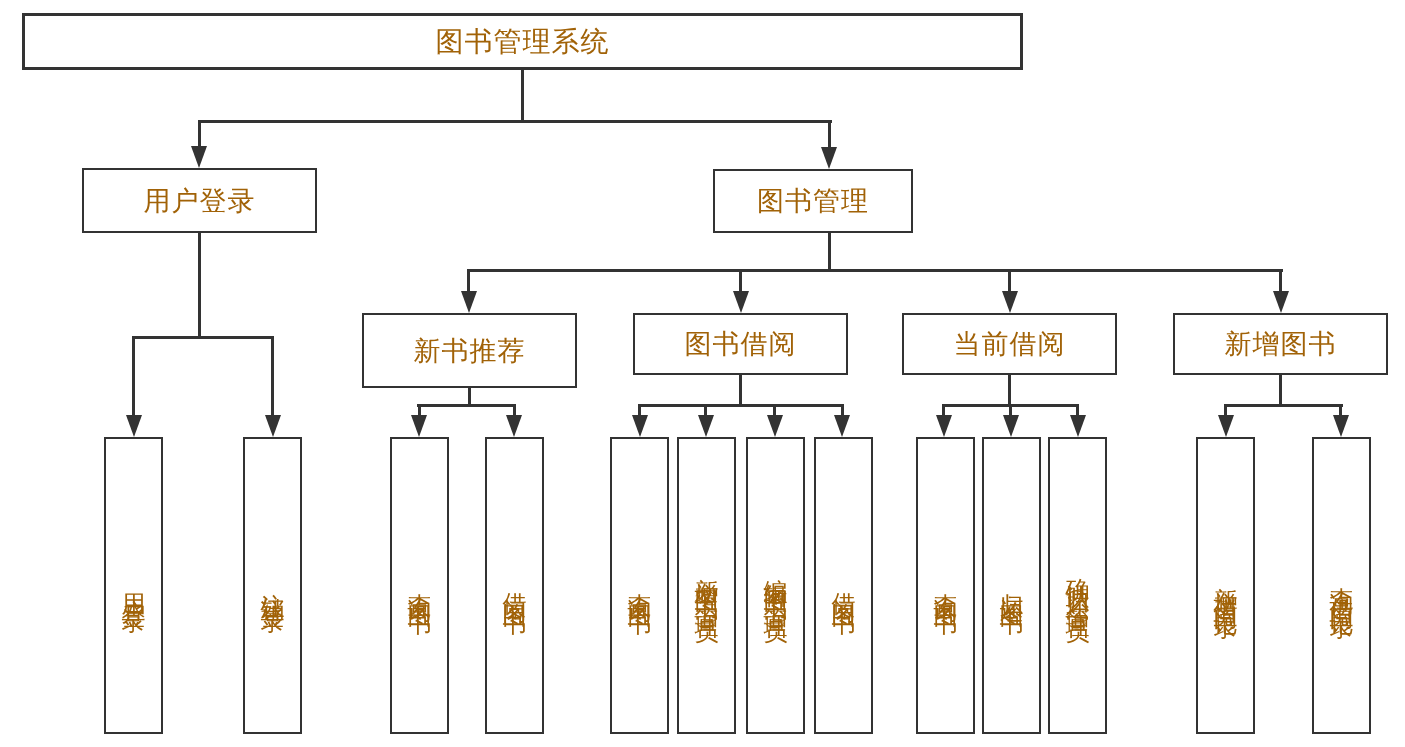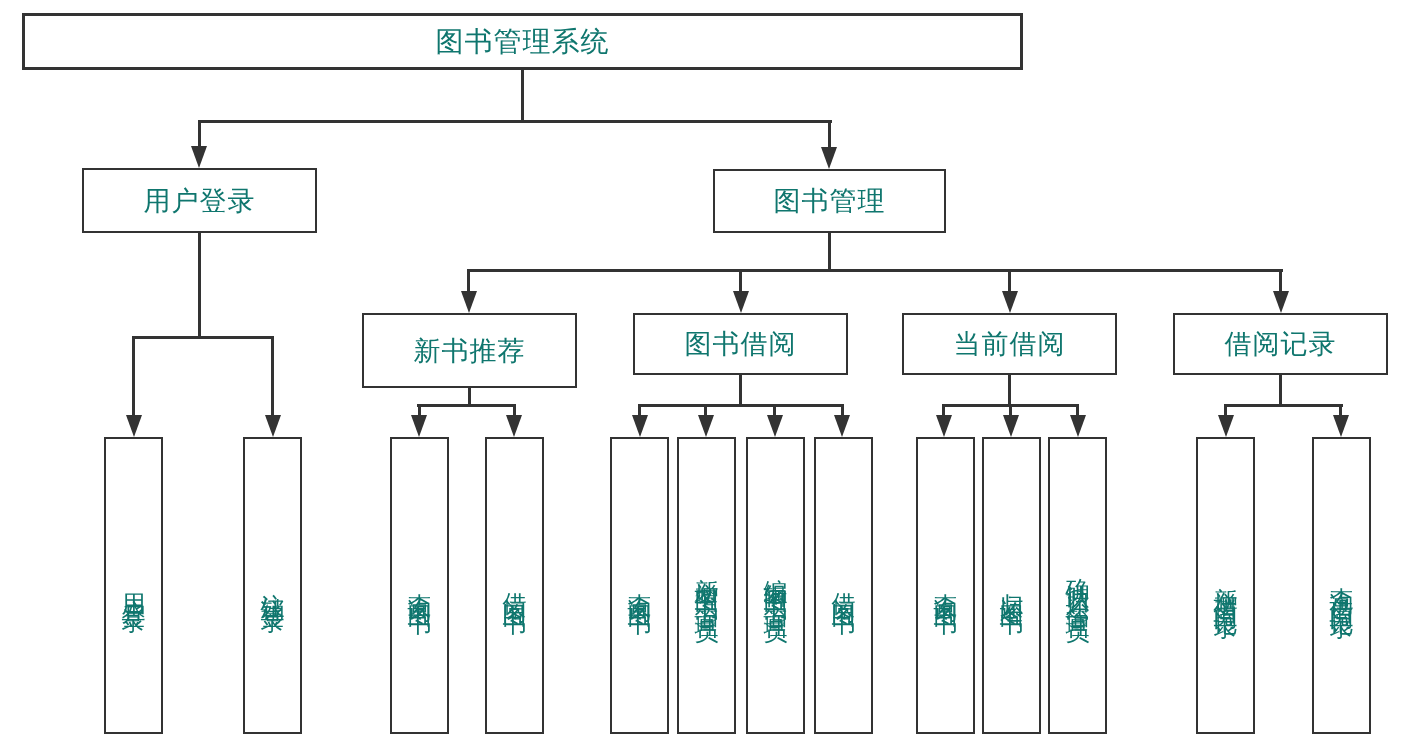--- a/index.html
+++ b/index.html
@@ -15,21 +15,21 @@
   }
 
   
   .box {
     position: absolute;
     background: #ffffff;
     border: 2px solid #333333;
     display: flex;
     align-items: center;
     justify-content: center;
-    color: #0f766e;
+    color: #a16207;
     z-index: 2;
   }
   .box.root  { border-width: 3px; font-size: 28px; letter-spacing: 1px; }
   .box.node  { font-size: 27px; letter-spacing: 1px; }
   .box.leaf  { font-size: 24px; }
   .box.leaf .vtext {
     writing-mode: vertical-rl;
     -webkit-writing-mode: vertical-rl;
     text-orientation: mixed;
     letter-spacing: 6px;
@@ -69,38 +69,38 @@
 <div class="canvas">
 
   <div class="box root" style="left:22px; top:13px; width:1001px; height:57px;">
     <span>图书管理系统</span>
   </div>
 
   <div class="box node" style="left:82px; top:168px; width:235px; height:65px;">
     <span>用户登录</span>
   </div>
 
-  <div class="box node" style="left:713px; top:169px; width:233px; height:64px;">
+  <div class="box node" style="left:713px; top:169px; width:200px; height:64px;">
     <span>图书管理</span>
   </div>
 
   <div class="box node" style="left:362px; top:313px; width:215px; height:75px;">
     <span>新书推荐</span>
   </div>
 
   <div class="box node" style="left:902px; top:313px; width:215px; height:62px;">
     <span>当前借阅</span>
   </div>
 
   <div class="box node" style="left:633px; top:313px; width:215px; height:62px;">
     <span>图书借阅</span>
   </div>
 
   <div class="box node" style="left:1173px; top:313px; width:215px; height:62px;">
-    <span>借阅记录</span>
+    <span>新增图书</span>
   </div>
 
   <div class="box leaf" style="left:104px; top:437px; width:59px; height:297px;">
     <span class="vtext">用户登录</span>
   </div>
   <div class="box leaf" style="left:243px; top:437px; width:59px; height:297px;">
     <span class="vtext">注销登录</span>
   </div>
 
   <div class="box leaf" style="left:390px; top:437px; width:59px; height:297px;">

